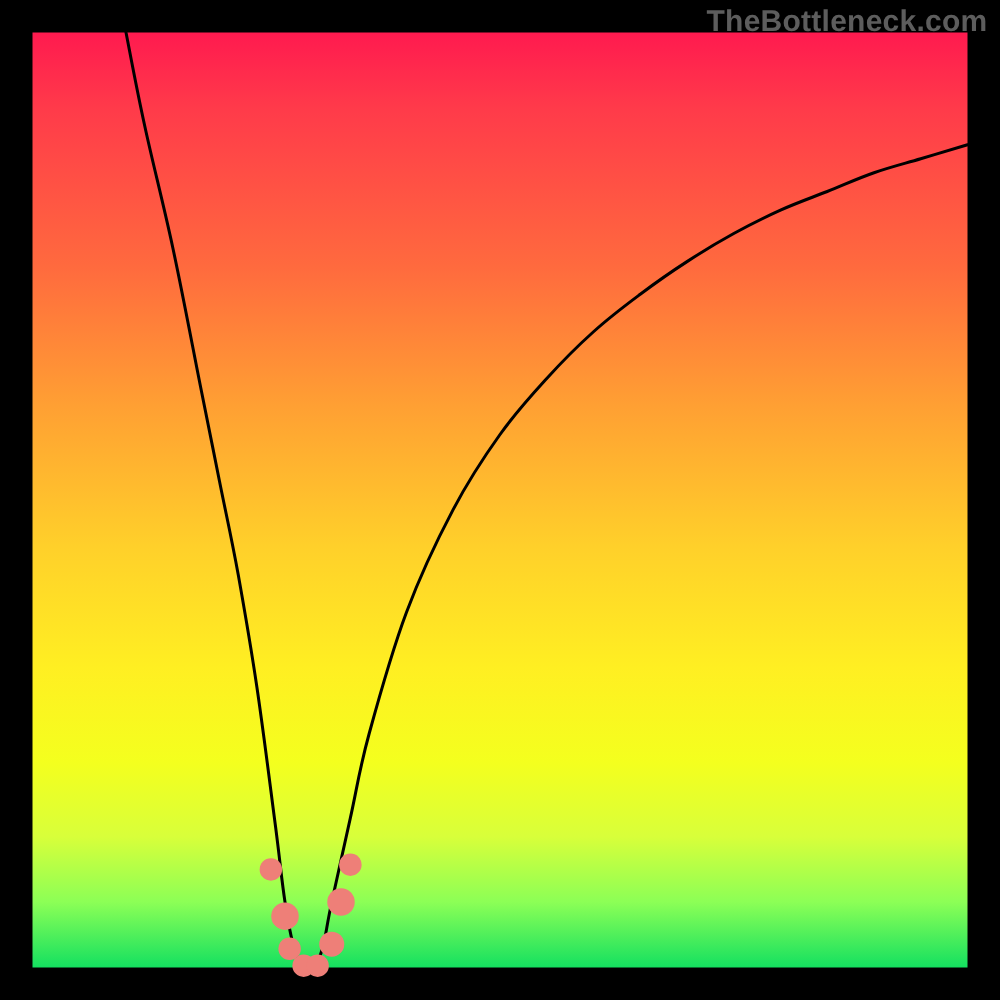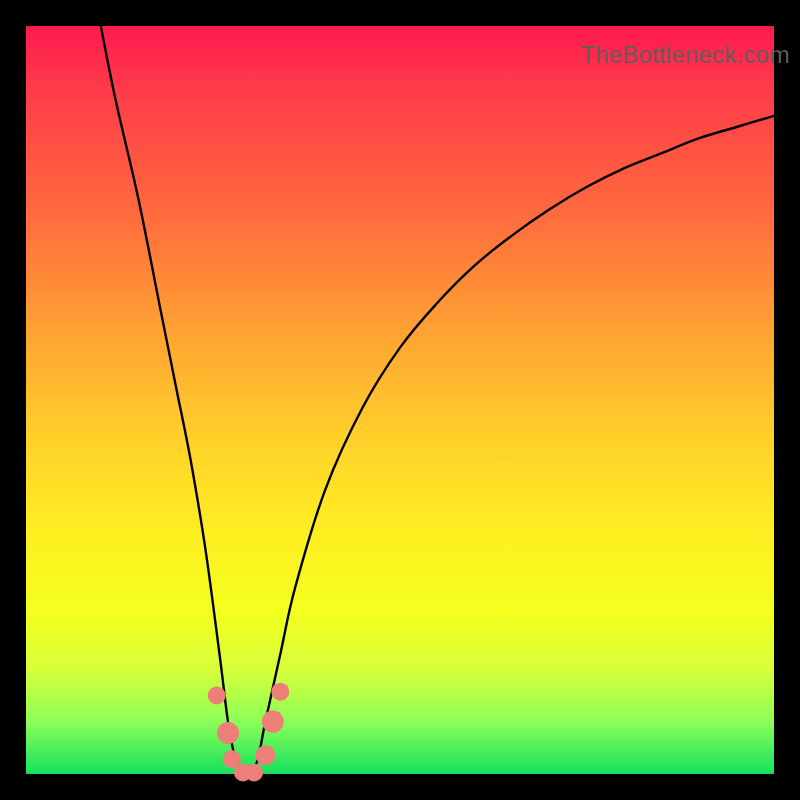--- a/index.html
+++ b/index.html
@@ -38,23 +38,22 @@
       #14e060 100%
     );
   }
   .watermark {
     position: absolute;
     top: 4px;
     right: 10px;
     color: #5d5d5d;
     font-size: 24px;
     letter-spacing: 0.2px;
-    font-weight: 400;
+    font-weight: 700;
     user-select: none;
-    margin-top: 37px;
   }
   svg.curve {
     position: absolute;
     left: 0;
     top: 0;
     width: 748px;
     height: 748px;
     overflow: visible;
   }
 </style>

